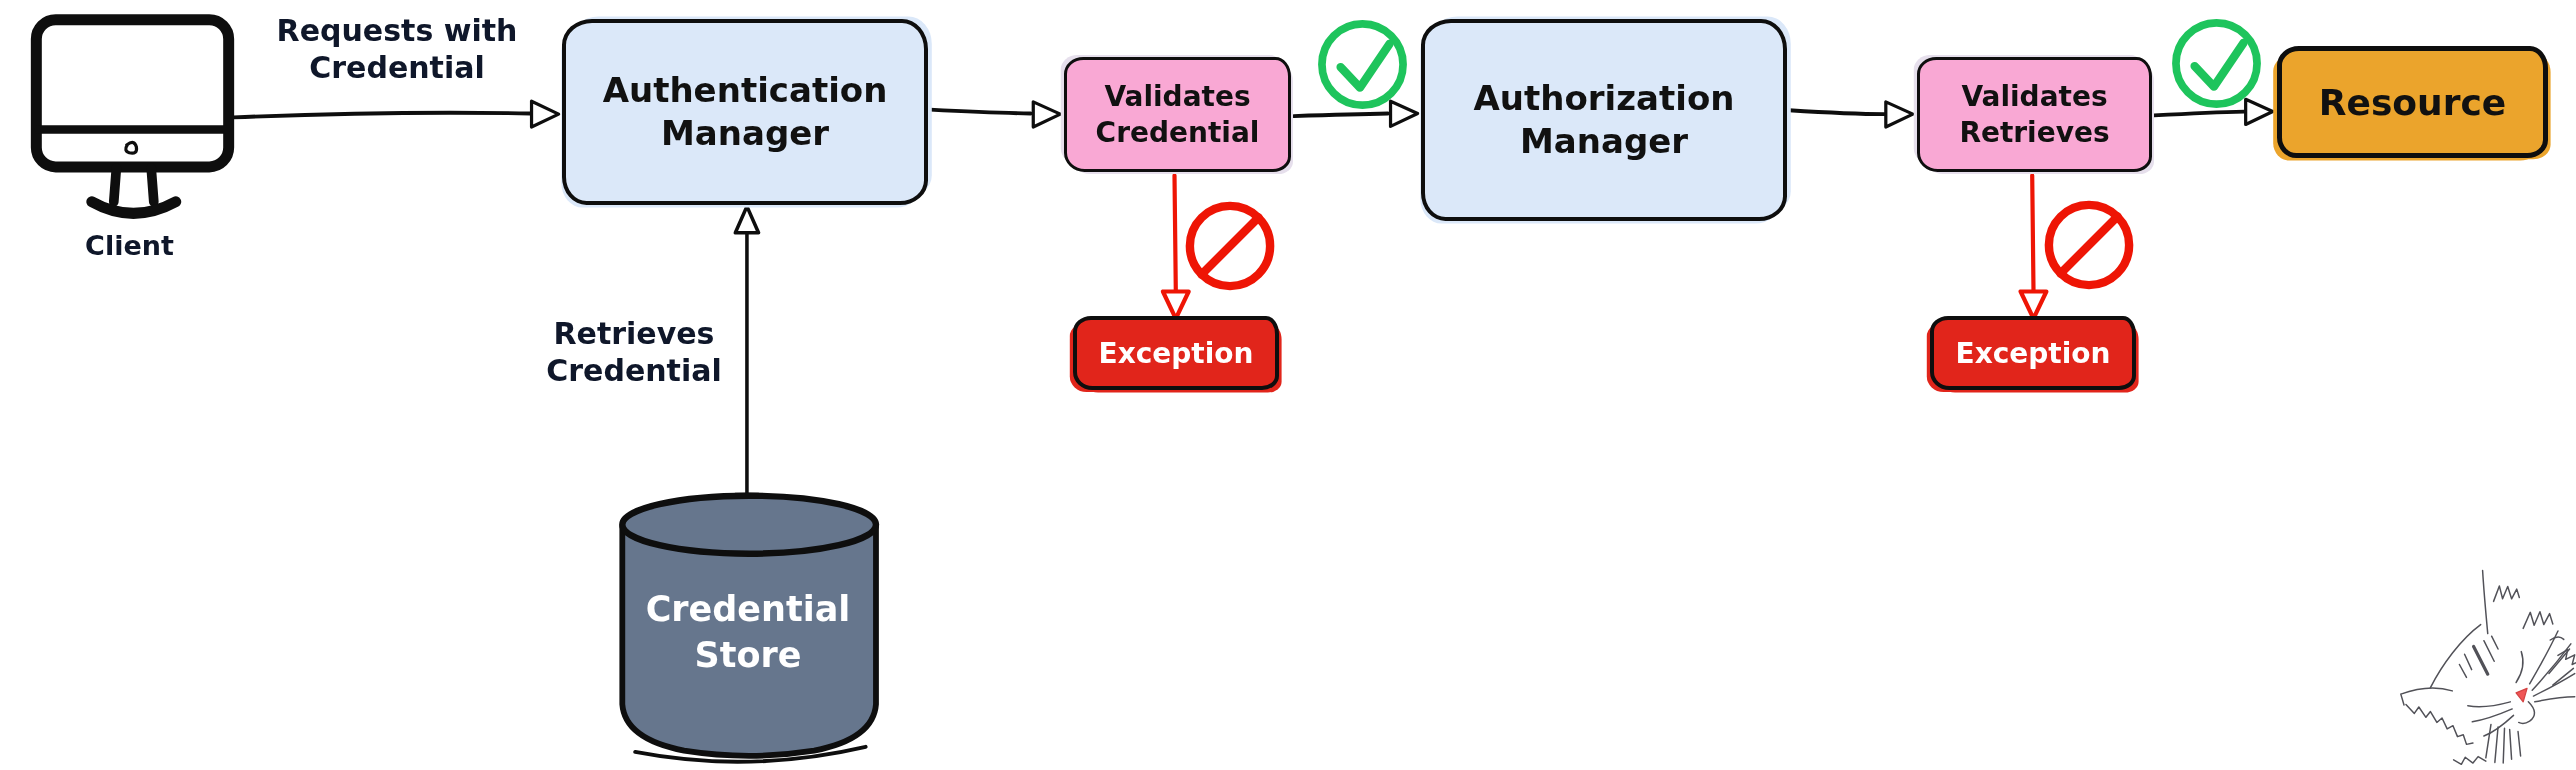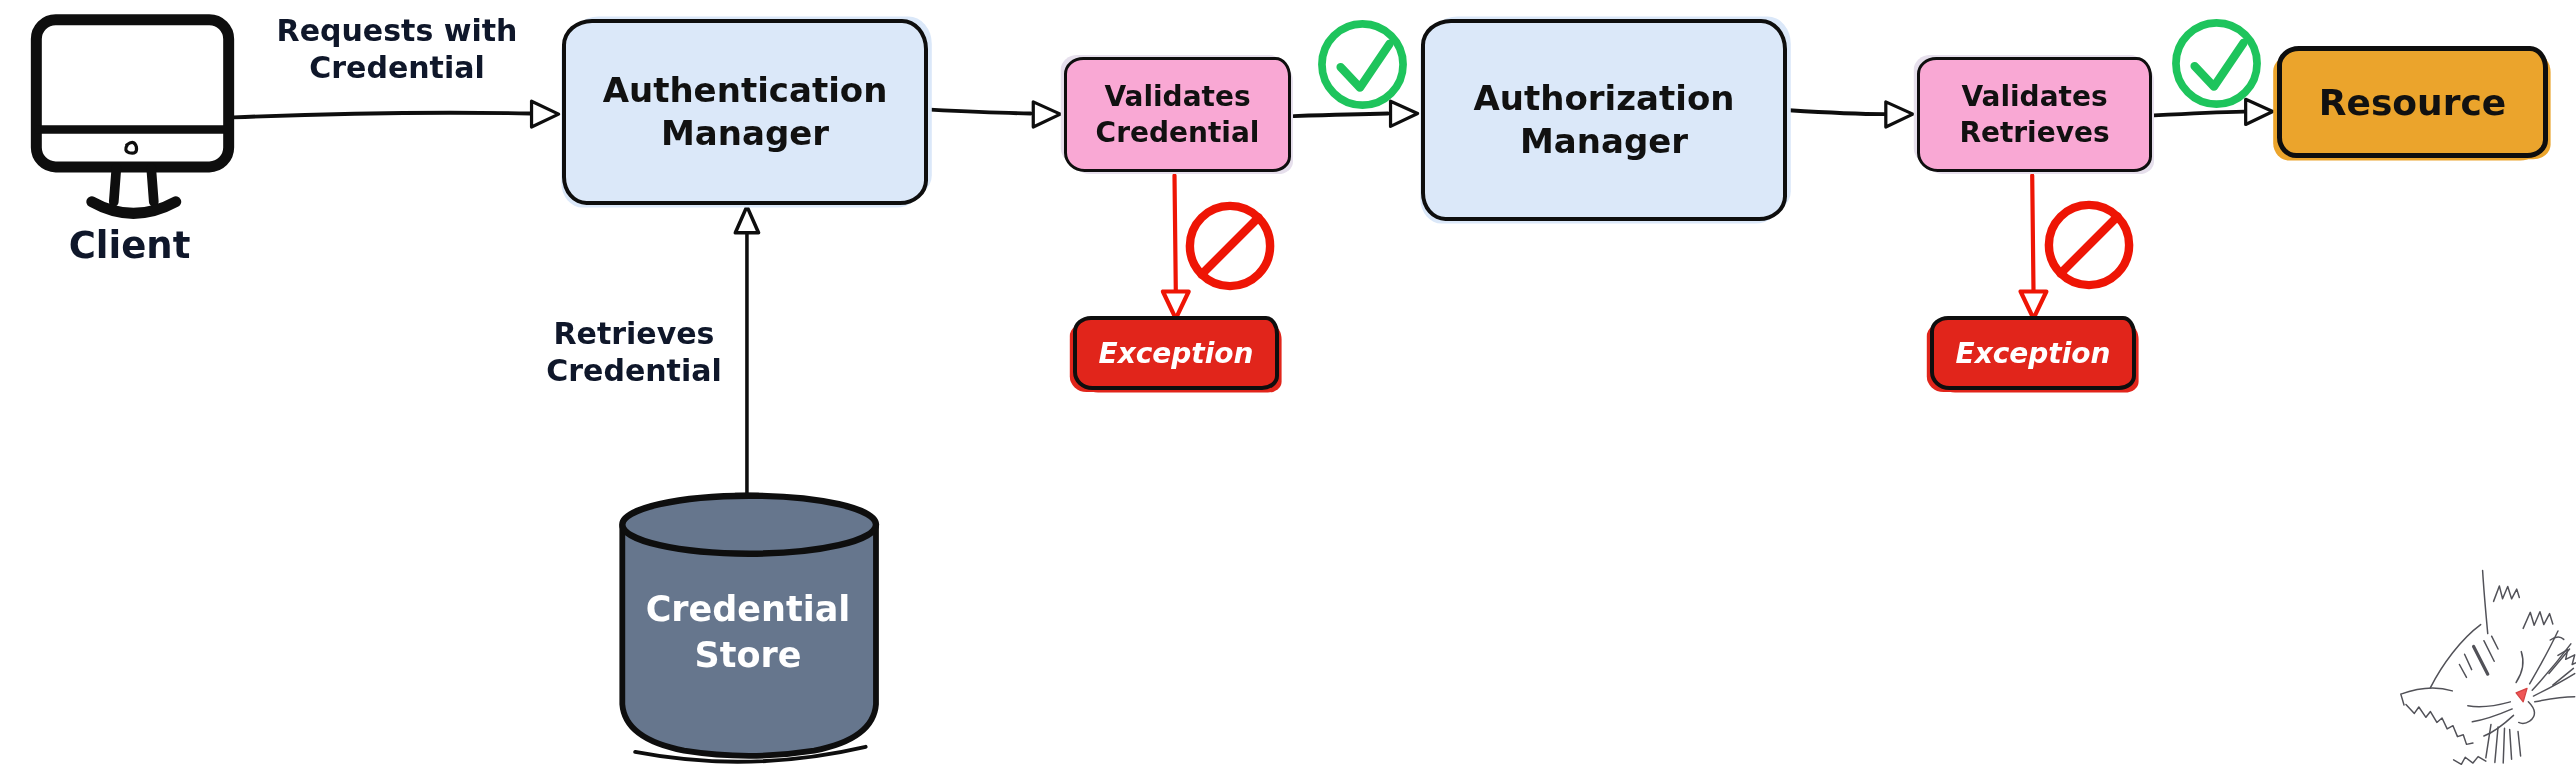--- a/index.html
+++ b/index.html
@@ -29,28 +29,28 @@
   #validates-authority{left:1917px;top:57px;width:235px;height:115px;}
 
   #resource{left:2277px;top:46px;width:271px;height:112px;background:#eba42c;
             border:5.2px solid #0e0e0e;border-radius:22px 18px 20.6px 19.3px / 19.3px 22px 18px 20.6px;
             font-size:36px;
             box-shadow:-7px 5.8px 0 -3.2px #eba42c, 5.8px 4.5px 0 -3.2px #eba42c;}
 
   .exception{width:206px;height:74px;background:#e1251b;border:4.5px solid #0e0e0e;
              border-radius:18px 13px 17px 19.3px / 15.5px 18px 14px 18px;
              font-size:28px;color:#ffffff;
-             box-shadow:-5.8px 4.5px 0 -2.6px #e1251b, 5.8px 5.8px 0 -3.2px #e1251b;font-style:italic;}
+             box-shadow:-5.8px 4.5px 0 -2.6px #e1251b, 5.8px 5.8px 0 -3.2px #e1251b;}
   #exception-credential{left:1073px;top:316px;}
   #exception-authority{left:1930px;top:316px;}
 
   
   .freelabel{position:absolute;font-weight:bold;color:#0f172a;text-align:center;
              font-size:30px;line-height:37px;}
-  #client-label{left:39px;top:227px;width:181px;font-size:37px;}
+  #client-label{left:39px;top:227px;width:181px;font-size:27px;}
   #requests-label{left:236px;top:11.6px;width:322px;}
   #retrieves-label{left:522px;top:315px;width:224px;}
   #store-label{left:619px;top:586px;width:258px;color:#ffffff;font-size:35px;line-height:46px;}
 
   .icon{position:absolute;}
   #client-icon{left:26px;top:11.6px;}
   #check-icon-1{left:1311px;top:13px;}
   #check-icon-2{left:2165px;top:11.6px;}
   #prohibition-icon-1{left:1175px;top:191px;}
   #prohibition-icon-2{left:2034px;top:190px;}

